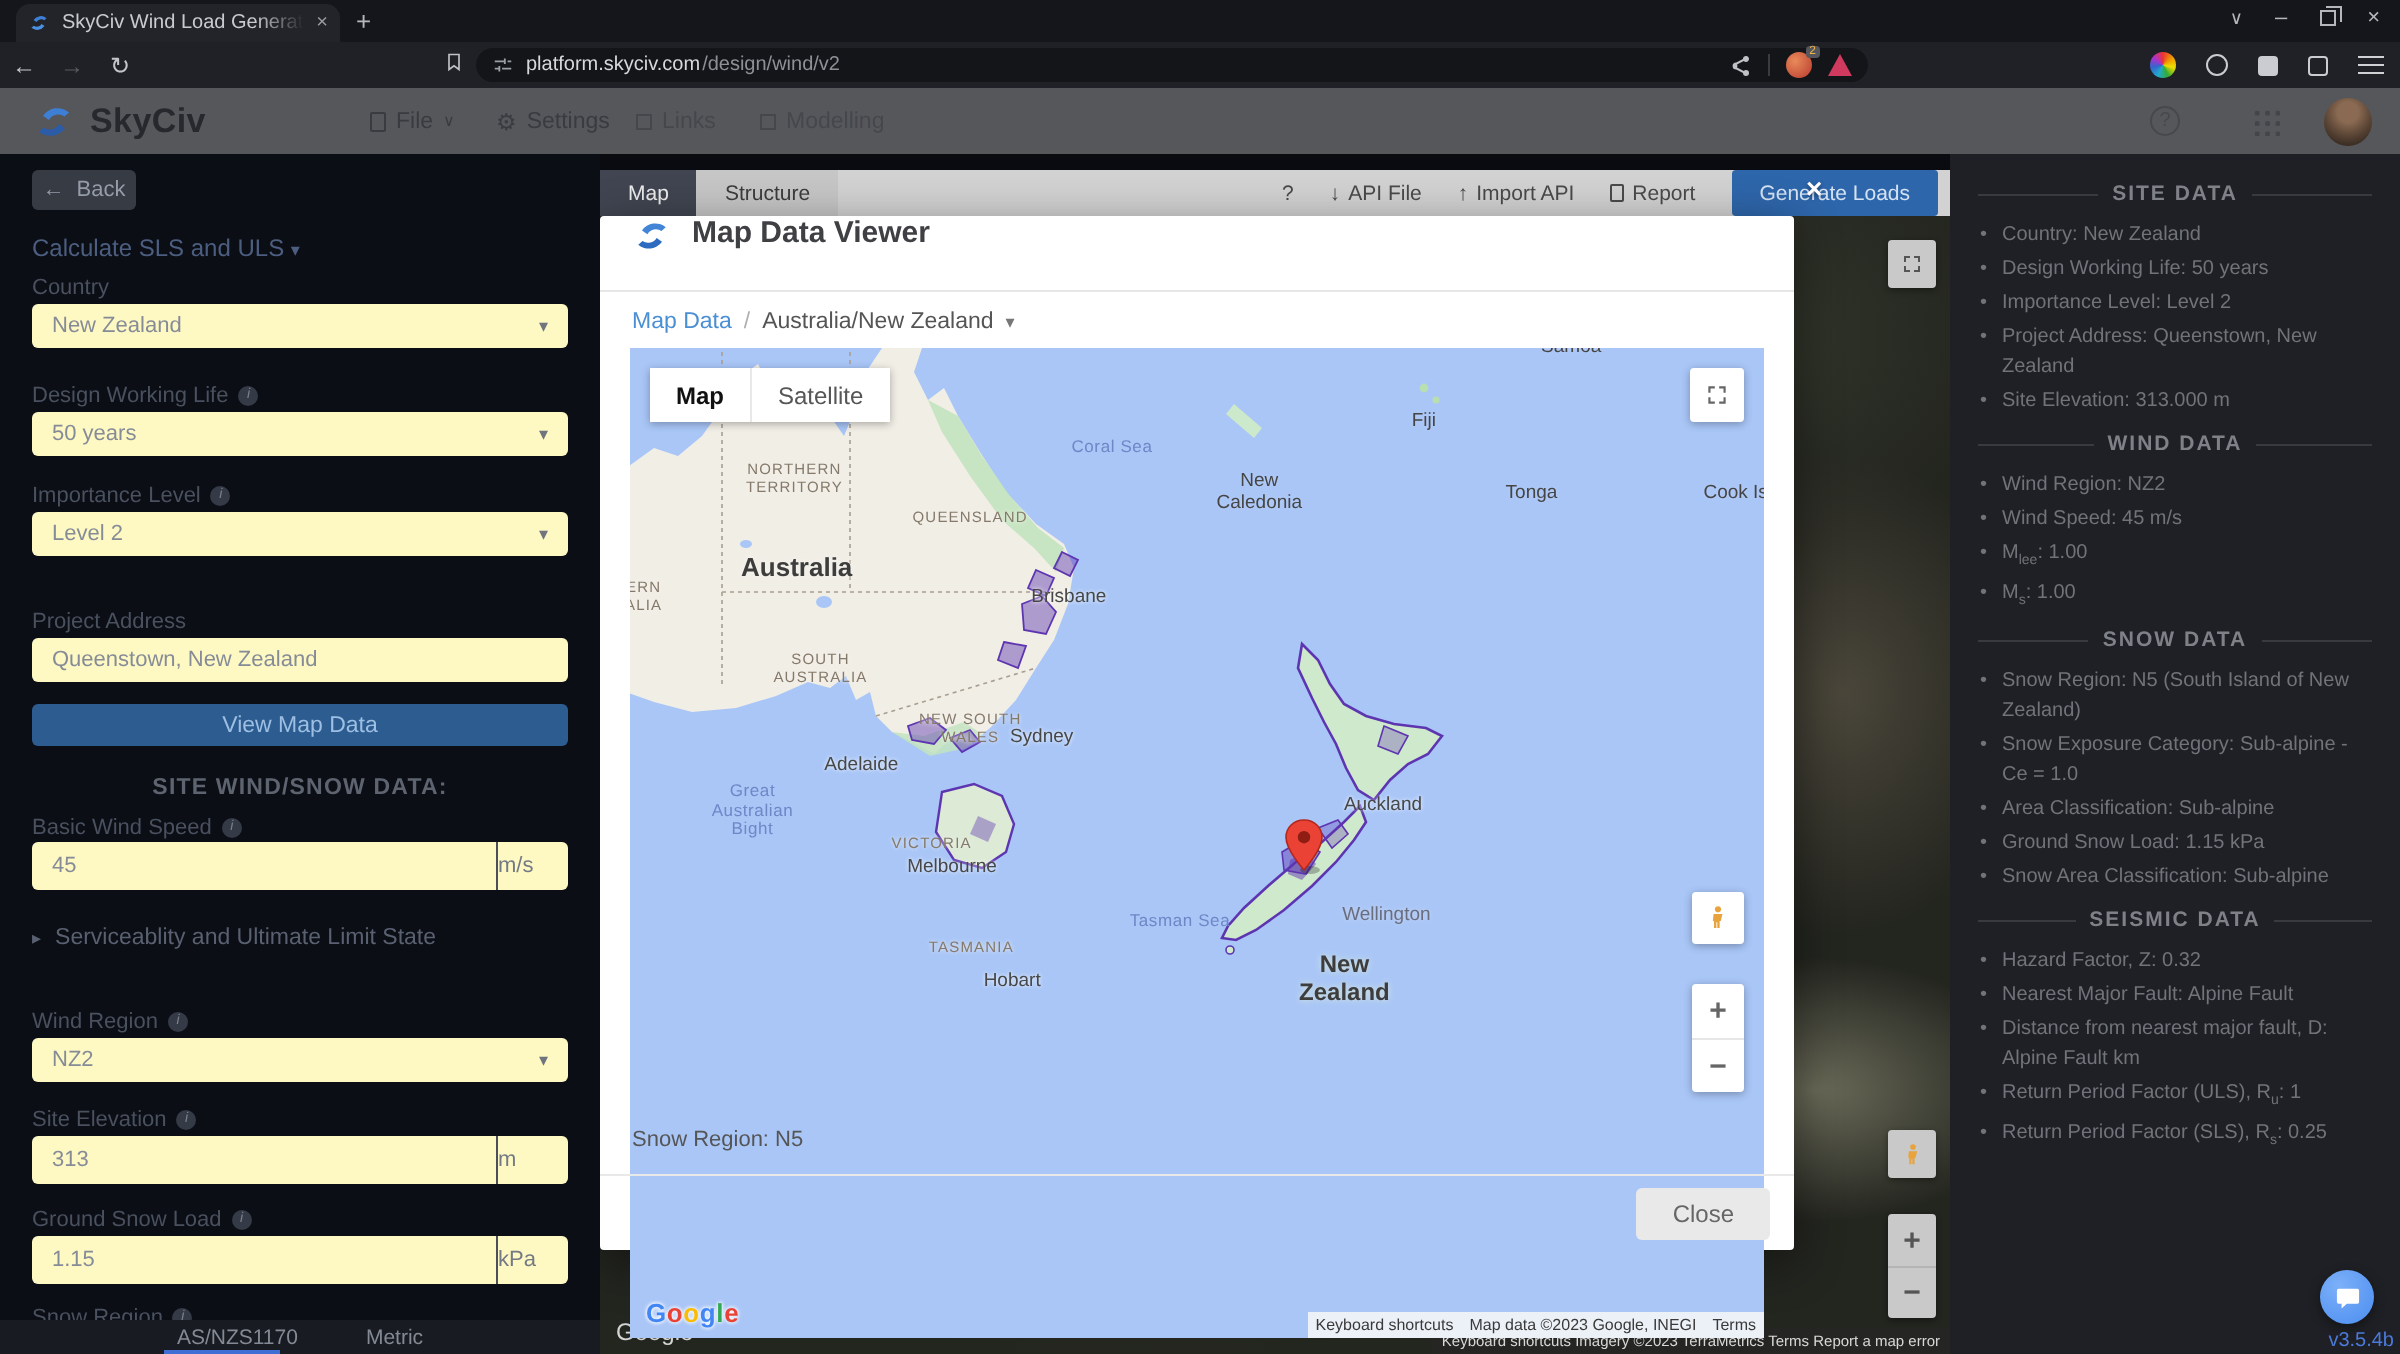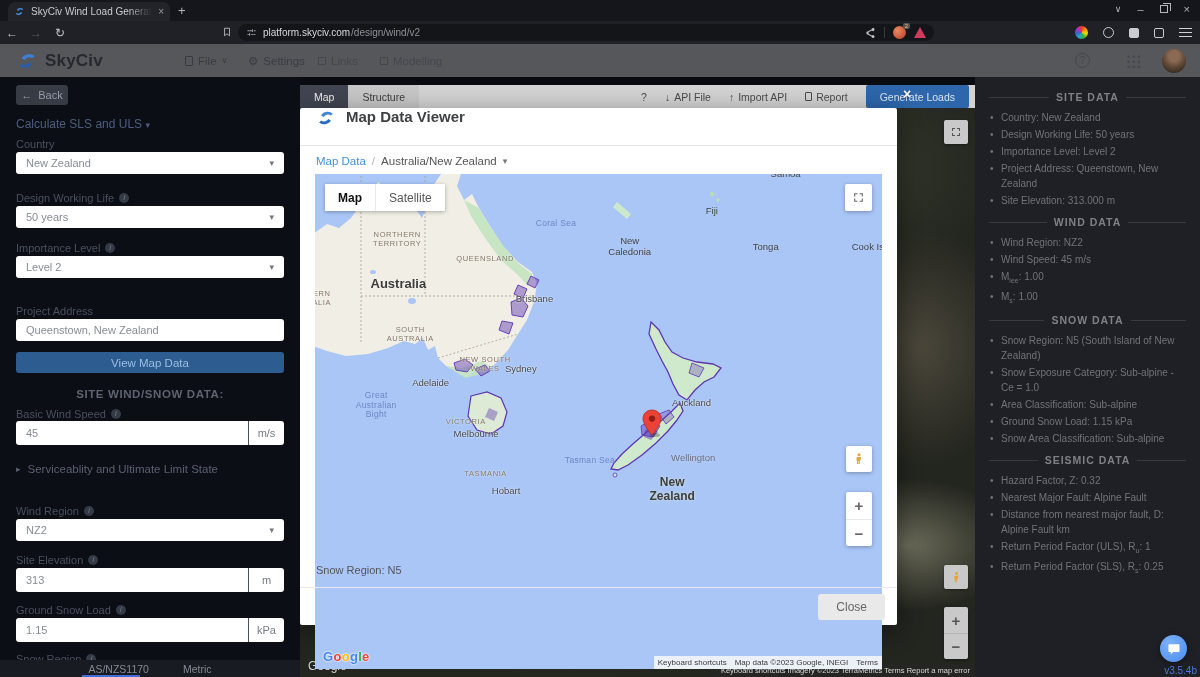--- a/index.html
+++ b/index.html
@@ -65,27 +65,27 @@
 
   
   .sidebar { position:relative; width:300px; background:#0c0e16; flex:none; overflow:hidden; }
   .back-btn { position:absolute; left:16px; top:8px; width:52px; height:20px; background:#363b44;
     border-radius:3px; color:#959ca8; font-size:11px; display:flex; align-items:center; justify-content:center; gap:6px; }
   .mode-row { position:absolute; left:16px; top:40px; font-size:12px; color:#4c5e7f; }
   .flabel { position:absolute; left:16px; font-size:11px; color:#49505e; display:flex; gap:5px; align-items:center; }
   .info-icon { width:10px; height:10px; border-radius:50%; background:#343a46; color:#7c828e;
     font-size:7px; line-height:10px; text-align:center; display:inline-block; }
   .info-icon::before { content:"i"; font-style:italic; }
-  .fselect, .finput { position:absolute; left:16px; width:268px; background:#ffffff; border:none;
+  .fselect, .finput { position:absolute; left:16px; width:268px; background:#fef9c3; border:none;
     border-radius:3px; color:#868c97; font-size:11px; padding:0 10px;
     font-family:"Liberation Sans",sans-serif; }
   .fselect { height:22px; display:flex; align-items:center; justify-content:space-between; }
   .fselect .caret { color:#6f747e; font-size:9px; }
   .finput { height:24px; outline:none; }
-  .unit { position:absolute; right:16px; width:36px; text-align:center; color:#747a85; font-size:11px;
+  .unit { position:absolute; right:16px; width:36px; color:#747a85; font-size:11px;
     border-left:1px solid #4b505a; height:24px; line-height:24px; }
   .vmap-btn { position:absolute; left:16px; top:275px; width:268px; height:21px; background:#2c5c90;
     border:none; border-radius:3px; color:#9dbfe3; font-size:11.5px; }
   .sec-heading { position:absolute; left:0; right:0; top:311px; text-align:center; font-size:11.5px;
     font-weight:bold; letter-spacing:.6px; color:#5d6470; }
   .sls-row { position:absolute; left:16px; top:386px; font-size:11.5px; color:#596070; display:flex; gap:7px; align-items:center;}
   .side-footer { position:absolute; left:0; right:0; bottom:0; height:17px; background:#181b22;
     display:flex; justify-content:center; gap:34px; align-items:center; font-size:10.5px; color:#848a94; }
   .tab-underline { position:absolute; left:82px; bottom:0; width:58px; height:2px; background:#3f6fd4; }
 

